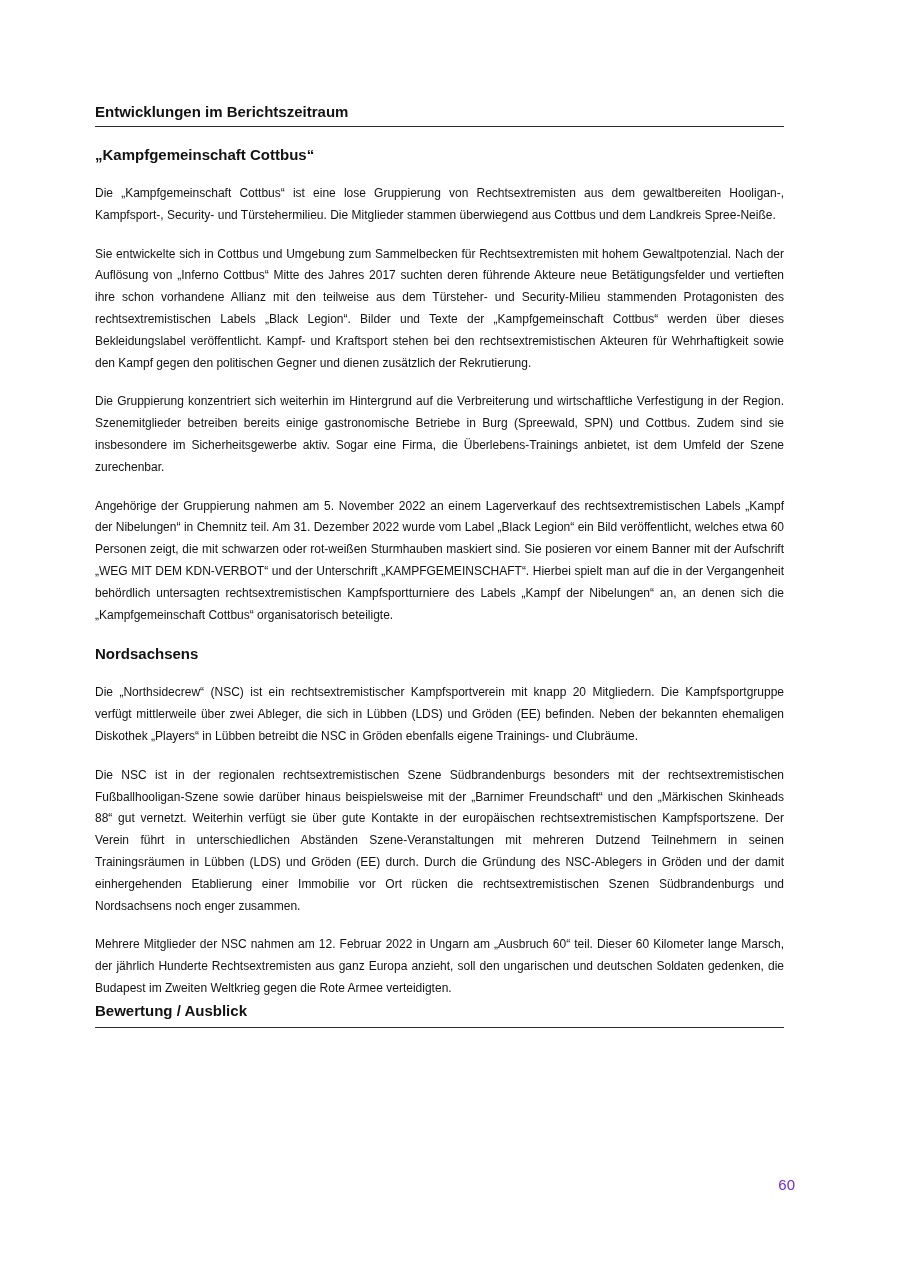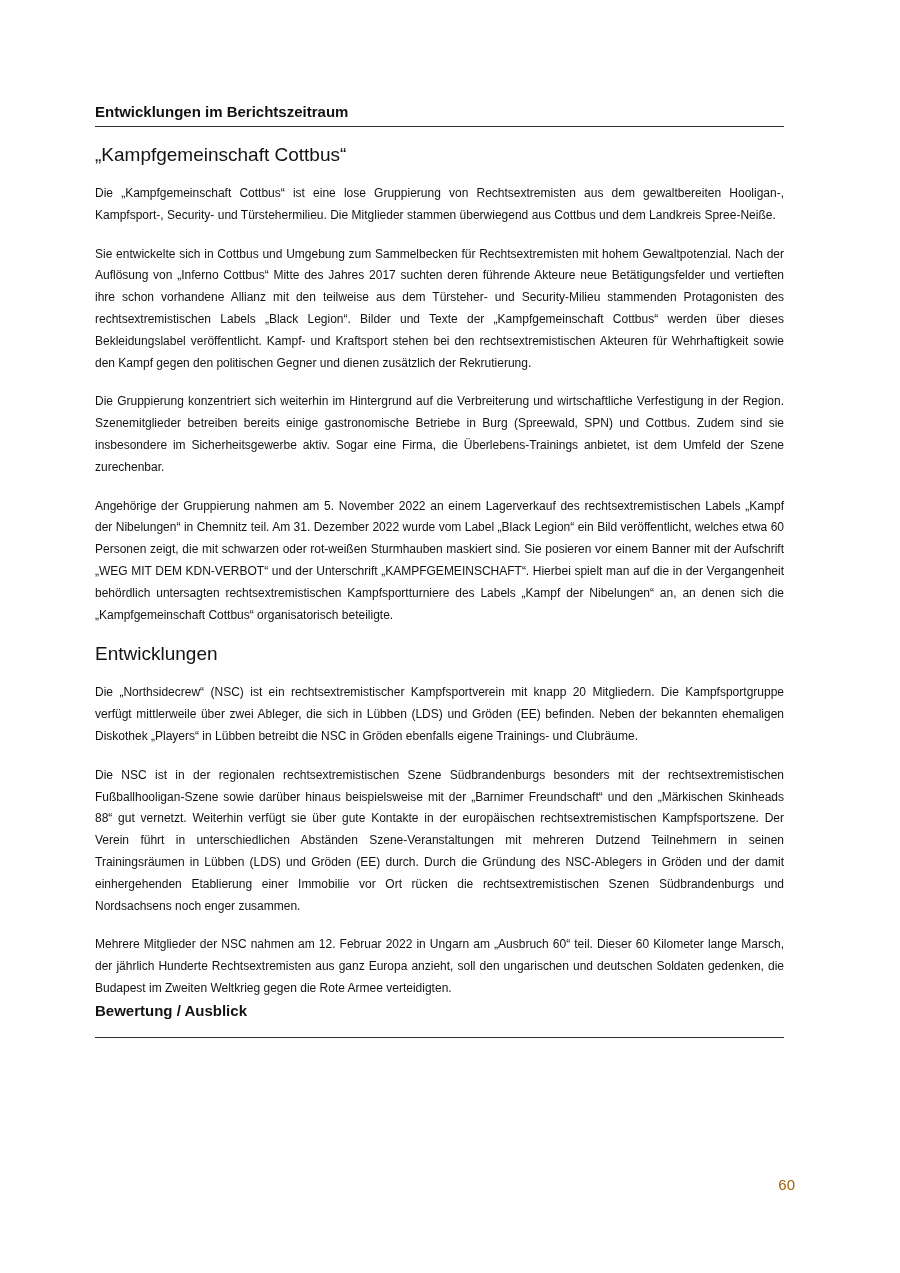--- a/index.html
+++ b/index.html
@@ -20,48 +20,48 @@
       width: 689px;
     }
     .doc-header {
       font-size: 15px;
       font-weight: bold;
       line-height: 16px;
       padding-bottom: 6px;
       border-bottom: 1.5px solid #2e2e2e;
     }
     .section-heading {
-      font-size: 19px;
-      font-weight: normal;
+      font-size: 15px;
+      font-weight: bold;
       line-height: 22px;
       margin: 17px 0 0 0;
     }
     .body-par {
       font-size: 12px;
       line-height: 21.8px;
       text-align: justify;
       margin: 17px 0 0 0;
       hyphens: auto;
       -webkit-hyphens: auto;
     }
     .footer-heading {
       font-size: 15px;
       font-weight: bold;
       line-height: 22px;
       margin: 0;
-      padding-bottom: 15px;
+      padding-bottom: 5px;
       border-bottom: 1.5px solid #2e2e2e;
     }
     .page-number {
       position: absolute;
       top: 1176px;
       right: 105px;
       font-size: 15px;
       line-height: 18px;
-      color: #a16207;
+      color: #6d28d9;
     }
   </style>
 </head>
 <body>
 
 <div class="page">
   <main class="content">
 
     <header class="doc-header">
       <span class="doc-header-title">Entwicklungen im Berichtszeitraum</span>
@@ -69,21 +69,21 @@
 
     <section>
       <h2 class="section-heading">„Kampfgemeinschaft Cottbus“</h2>
       <p class="body-par">Die „Kampfgemeinschaft Cottbus“ ist eine lose Gruppierung von Rechtsextremisten aus dem gewaltbereiten Hooligan-, Kampfsport-, Security- und Türstehermilieu. Die Mitglieder stammen überwiegend aus Cottbus und dem Landkreis Spree-Neiße.</p>
       <p class="body-par">Sie entwickelte sich in Cottbus und Umgebung zum Sammelbecken für Rechtsextremisten mit hohem Gewaltpotenzial. Nach der Auflösung von „Inferno Cottbus“ Mitte des Jahres 2017 suchten deren führende Akteure neue Betätigungsfelder und vertieften ihre schon vorhandene Allianz mit den teilweise aus dem Türsteher- und Security-Milieu stammenden Protagonisten des rechtsextremistischen Labels „Black Legion“. Bilder und Texte der „Kampfgemeinschaft Cottbus“ werden über dieses Bekleidungslabel veröffentlicht. Kampf- und Kraftsport stehen bei den rechtsextremistischen Akteuren für Wehrhaftigkeit sowie den Kampf gegen den politischen Gegner und dienen zusätzlich der Rekrutierung.</p>
       <p class="body-par">Die Gruppierung konzentriert sich weiterhin im Hintergrund auf die Verbreiterung und wirtschaftliche Verfestigung in der Region. Szenemitglieder betreiben bereits einige gastronomische Betriebe in Burg (Spreewald, SPN) und Cottbus. Zudem sind sie insbesondere im Sicherheitsgewerbe aktiv. Sogar eine Firma, die Überlebens-Trainings anbietet, ist dem Umfeld der Szene zurechenbar.</p>
       <p class="body-par">Angehörige der Gruppierung nahmen am 5. November 2022 an einem Lagerverkauf des rechtsextremistischen Labels „Kampf der Nibelungen“ in Chemnitz teil. Am 31. Dezember 2022 wurde vom Label „Black Legion“ ein Bild veröffentlicht, welches etwa 60 Personen zeigt, die mit schwarzen oder rot-weißen Sturmhauben maskiert sind. Sie posieren vor einem Banner mit der Aufschrift „WEG MIT DEM KDN-VERBOT“ und der Unterschrift „KAMPFGEMEINSCHAFT“. Hierbei spielt man auf die in der Vergangenheit behördlich untersagten rechtsextremistischen Kampfsportturniere des Labels „Kampf der Nibelungen“ an, an denen sich die „Kampfgemeinschaft Cottbus“ organisatorisch beteiligte.</p>
     </section>
 
     <section>
-      <h2 class="section-heading">Entwicklungen</h2>
+      <h2 class="section-heading">Nordsachsens</h2>
       <p class="body-par">Die „Northsidecrew“ (NSC) ist ein rechtsextremistischer Kampfsportverein mit knapp 20 Mitgliedern. Die Kampfsportgruppe verfügt mittlerweile über zwei Ableger, die sich in Lübben (LDS) und Gröden (EE) befinden. Neben der bekannten ehemaligen Diskothek „Players“ in Lübben betreibt die NSC in Gröden ebenfalls eigene Trainings- und Clubräume.</p>
       <p class="body-par">Die NSC ist in der regionalen rechtsextremistischen Szene Südbrandenburgs besonders mit der rechtsextremistischen Fußballhooligan-Szene sowie darüber hinaus beispielsweise mit der „Barnimer Freundschaft“ und den „Märkischen Skinheads 88“ gut vernetzt. Weiterhin verfügt sie über gute Kontakte in der europäischen rechtsextremistischen Kampfsportszene. Der Verein führt in unterschiedlichen Abständen Szene-Veranstaltungen mit mehreren Dutzend Teilnehmern in seinen Trainingsräumen in Lübben (LDS) und Gröden (EE) durch. Durch die Gründung des NSC-Ablegers in Gröden und der damit einhergehenden Etablierung einer Immobilie vor Ort rücken die rechtsextremistischen Szenen Südbrandenburgs und Nordsachsens noch enger zusammen.</p>
       <p class="body-par">Mehrere Mitglieder der NSC nahmen am 12. Februar 2022 in Ungarn am „Ausbruch 60“ teil. Dieser 60 Kilometer lange Marsch, der jährlich Hunderte Rechtsextremisten aus ganz Europa anzieht, soll den ungarischen und deutschen Soldaten gedenken, die Budapest im Zweiten Weltkrieg gegen die Rote Armee verteidigten.</p>
     </section>
 
     <div class="footer-heading">Bewertung / Ausblick</div>
 
   </main>
 
   <div class="page-number">60</div>

